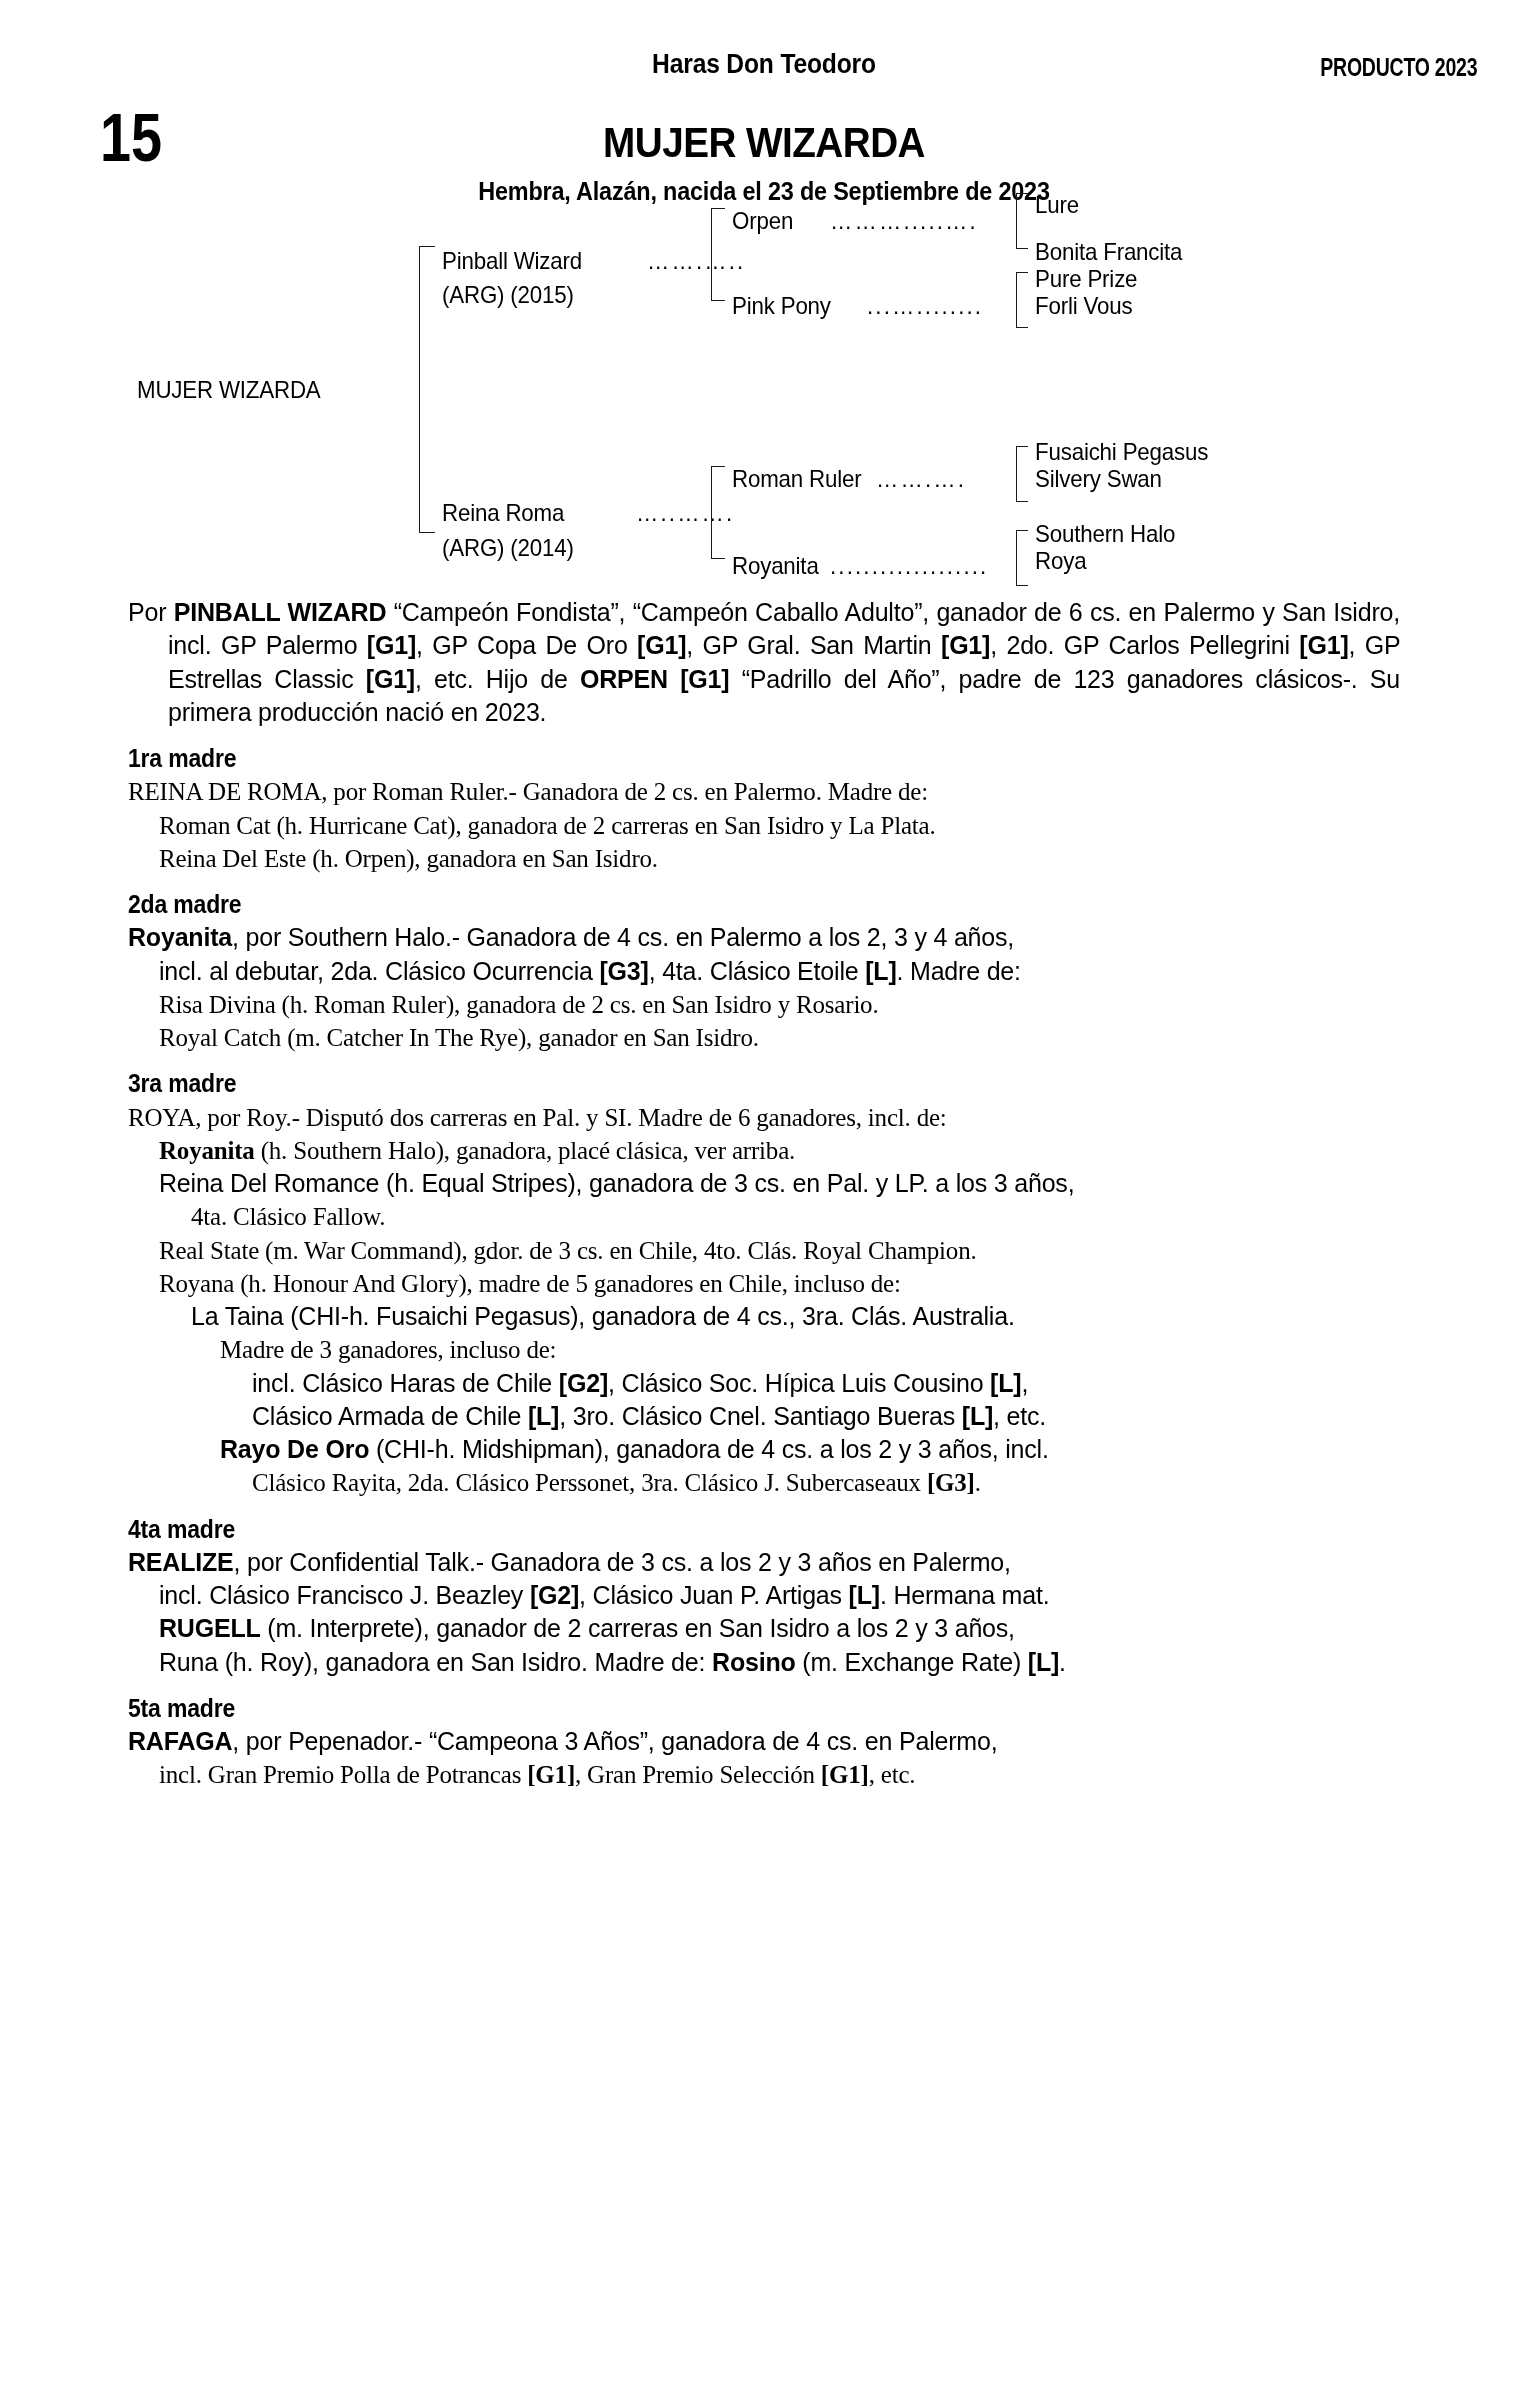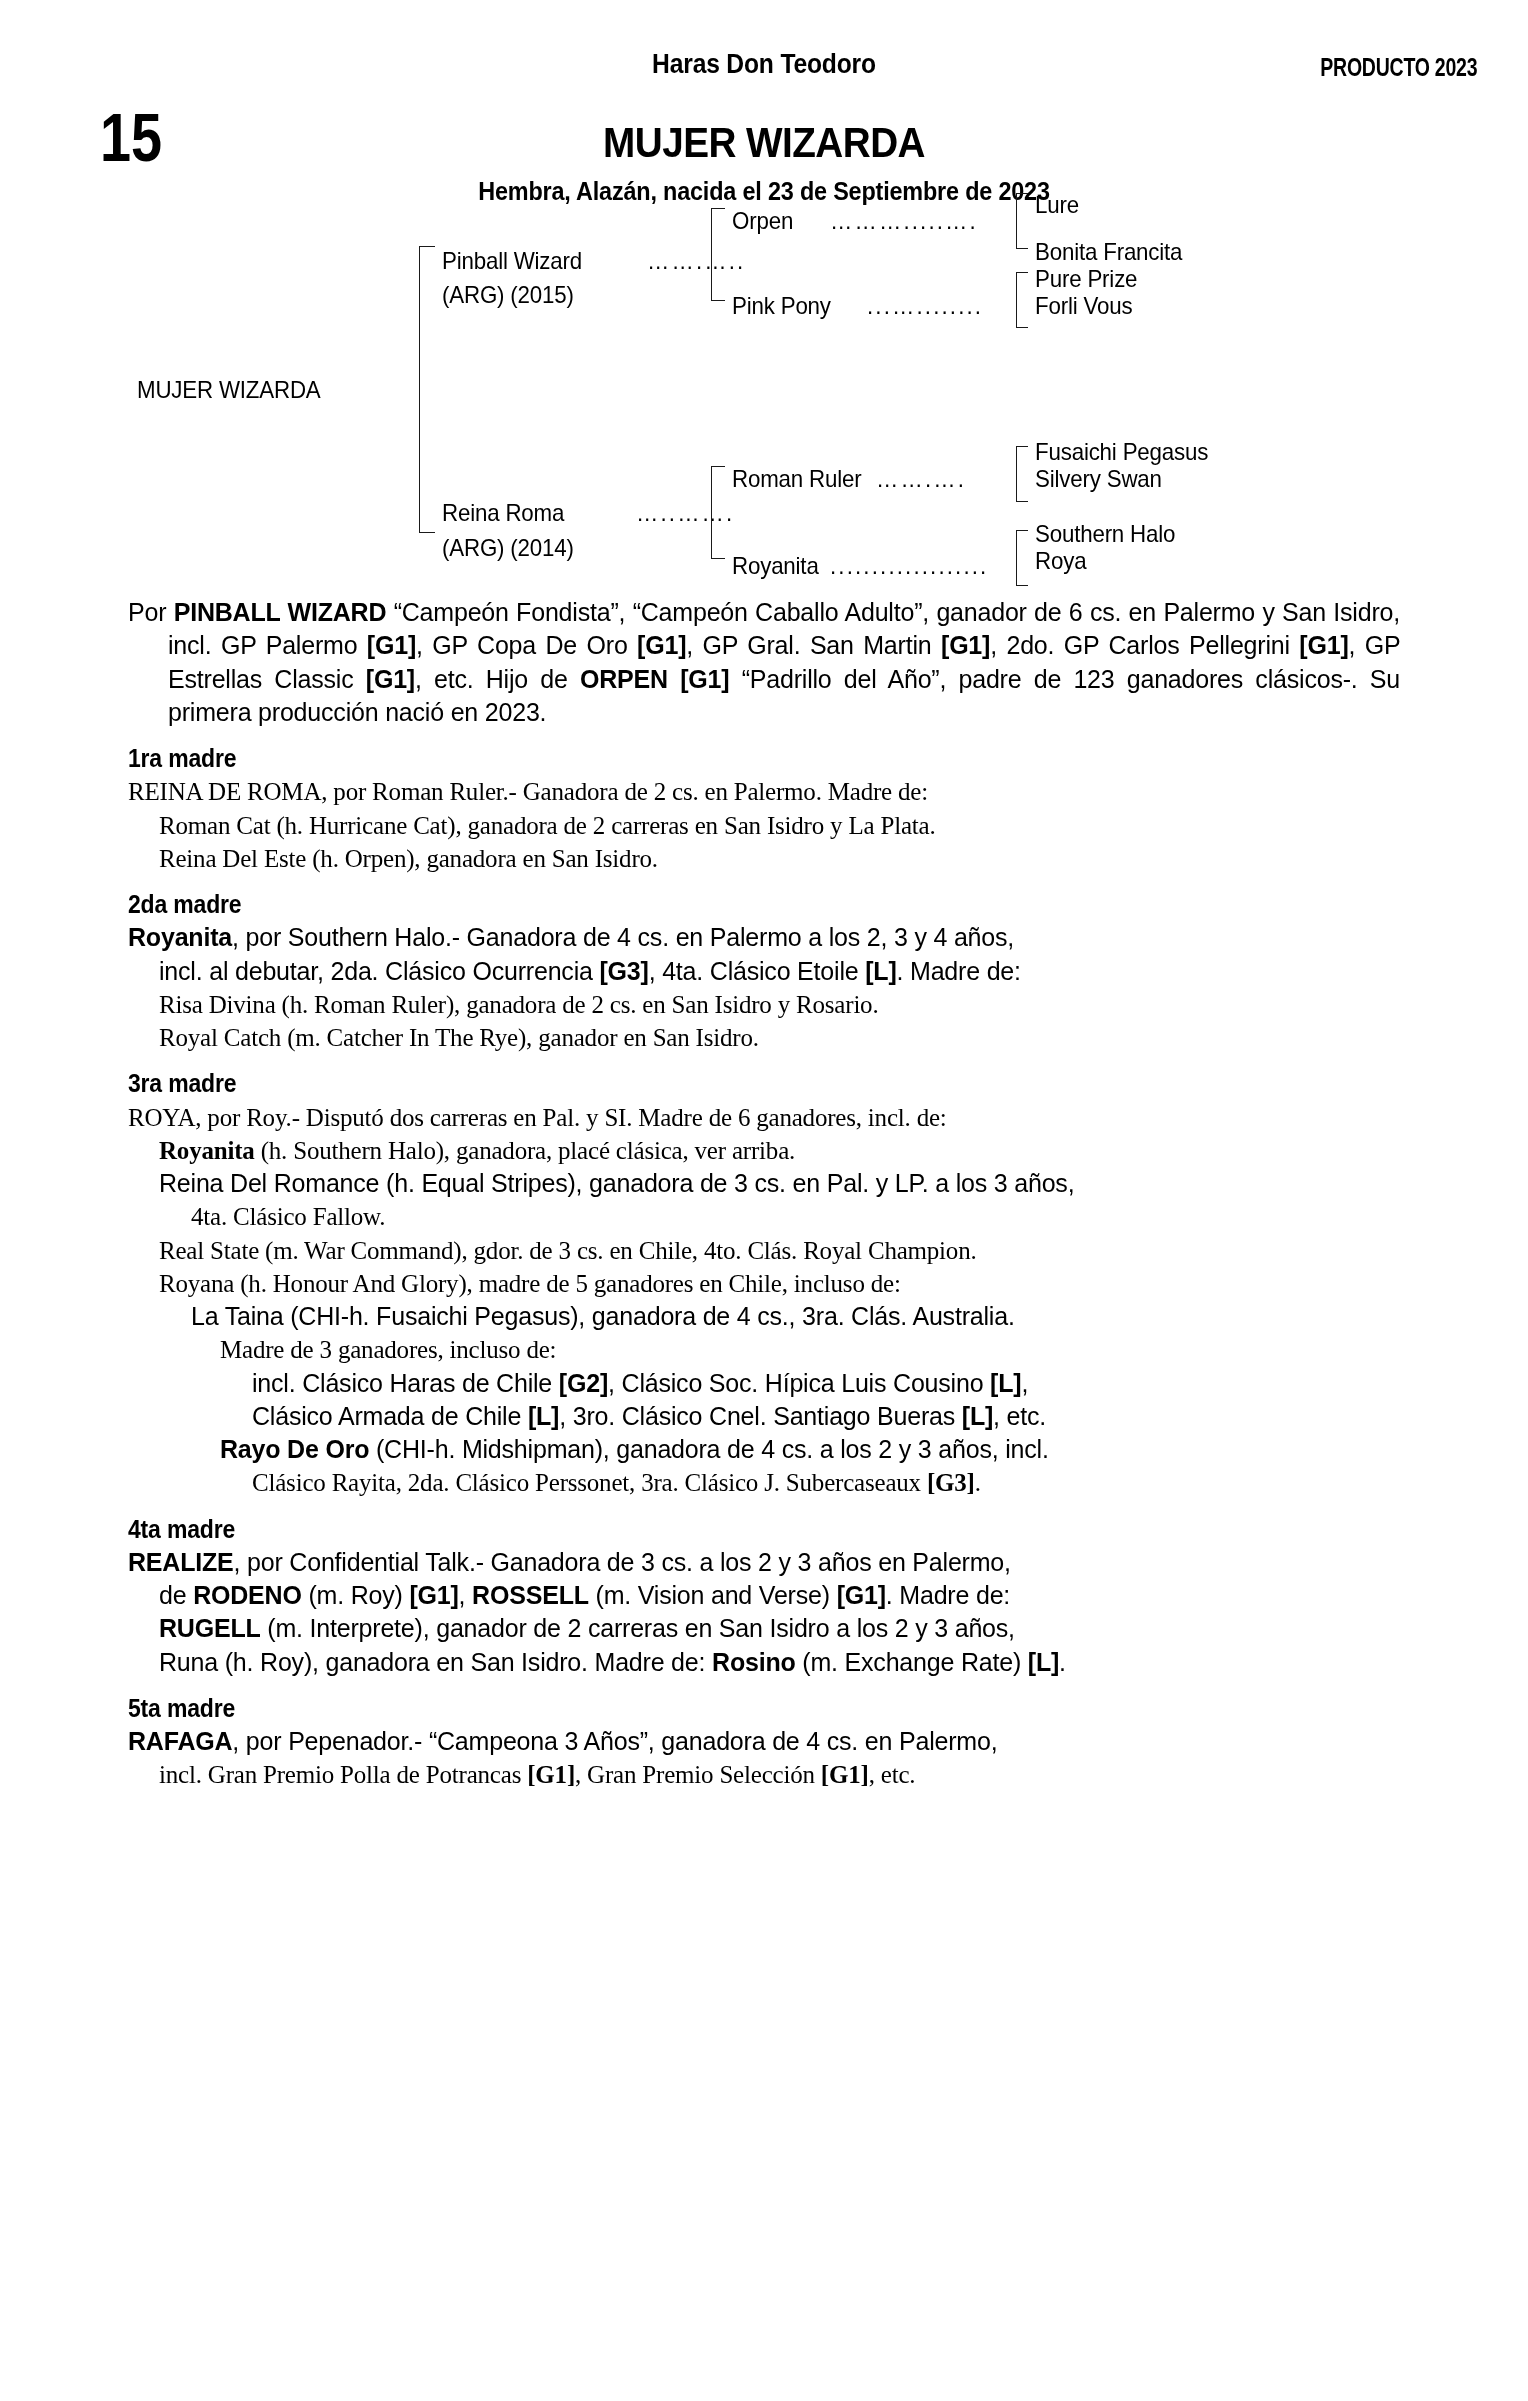--- a/index.html
+++ b/index.html
@@ -236,21 +236,21 @@
       <div class="ln i1 nj"><span>Real State (m. War Command), gdor. de 3 cs. en Chile, 4to. Clás. Royal Champion.</span></div>
       <div class="ln i1 nj"><span>Royana (h. Honour And Glory), madre de 5 ganadores en Chile, incluso de:</span></div>
       <div class="ln i2"><span>La Taina (CHI-h. Fusaichi Pegasus), ganadora de 4 cs., 3ra. Clás. Australia.</span></div>
       <div class="ln i3 nj"><span>Madre de 3 ganadores, incluso de:</span></div>
       <div class="ln i4"><span>incl. Clásico Haras de Chile </span><b>[G2]</b><span>, Clásico Soc. Hípica Luis Cousino </span><b>[L]</b><span>,</span></div>
       <div class="ln i4"><span>Clásico Armada de Chile </span><b>[L]</b><span>, 3ro. Clásico Cnel. Santiago Bueras </span><b>[L]</b><span>, etc.</span></div>
       <div class="ln i3"><b>Rayo De Oro</b><span> (CHI-h. Midshipman), ganadora de 4 cs. a los 2 y 3 años, incl.</span></div>
       <div class="ln i4 nj"><span>Clásico Rayita, 2da. Clásico Perssonet, 3ra. Clásico J. Subercaseaux </span><b>[G3]</b><span>.</span></div>
       <div class="sec-head">4ta madre</div>
       <div class="ln i0"><b>REALIZE</b><span>, por Confidential Talk.- Ganadora de 3 cs. a los 2 y 3 años en Palermo,</span></div>
-      <div class="ln i1"><span>de </span><b>RODENO</b><span> (m. Roy) </span><b>[G1]</b><span>, </span><b>ROSSELL</b><span> (m. Vision and Verse) </span><b>[G1]</b><span>. Madre de:</span></div>
+      <div class="ln i1"><span>incl. Clásico Francisco J. Beazley </span><b>[G2]</b><span>, Clásico Juan P. Artigas </span><b>[L]</b><span>. Hermana mat.</span></div>
       <div class="ln i1"><b>RUGELL</b><span> (m. Interprete), ganador de 2 carreras en San Isidro a los 2 y 3 años,</span></div>
       <div class="ln i1"><span>Runa (h. Roy), ganadora en San Isidro. Madre de: </span><b>Rosino</b><span> (m. Exchange Rate) </span><b>[L]</b><span>.</span></div>
       <div class="sec-head">5ta madre</div>
       <div class="ln i0"><b>RAFAGA</b><span>, por Pepenador.- “Campeona 3 Años”, ganadora de 4 cs. en Palermo,</span></div>
       <div class="ln i1 nj"><span>incl. Gran Premio Polla de Potrancas </span><b>[G1]</b><span>, Gran Premio Selección </span><b>[G1]</b><span>, etc.</span></div>
     </div>
 </div>
 
 
 </body></html>

